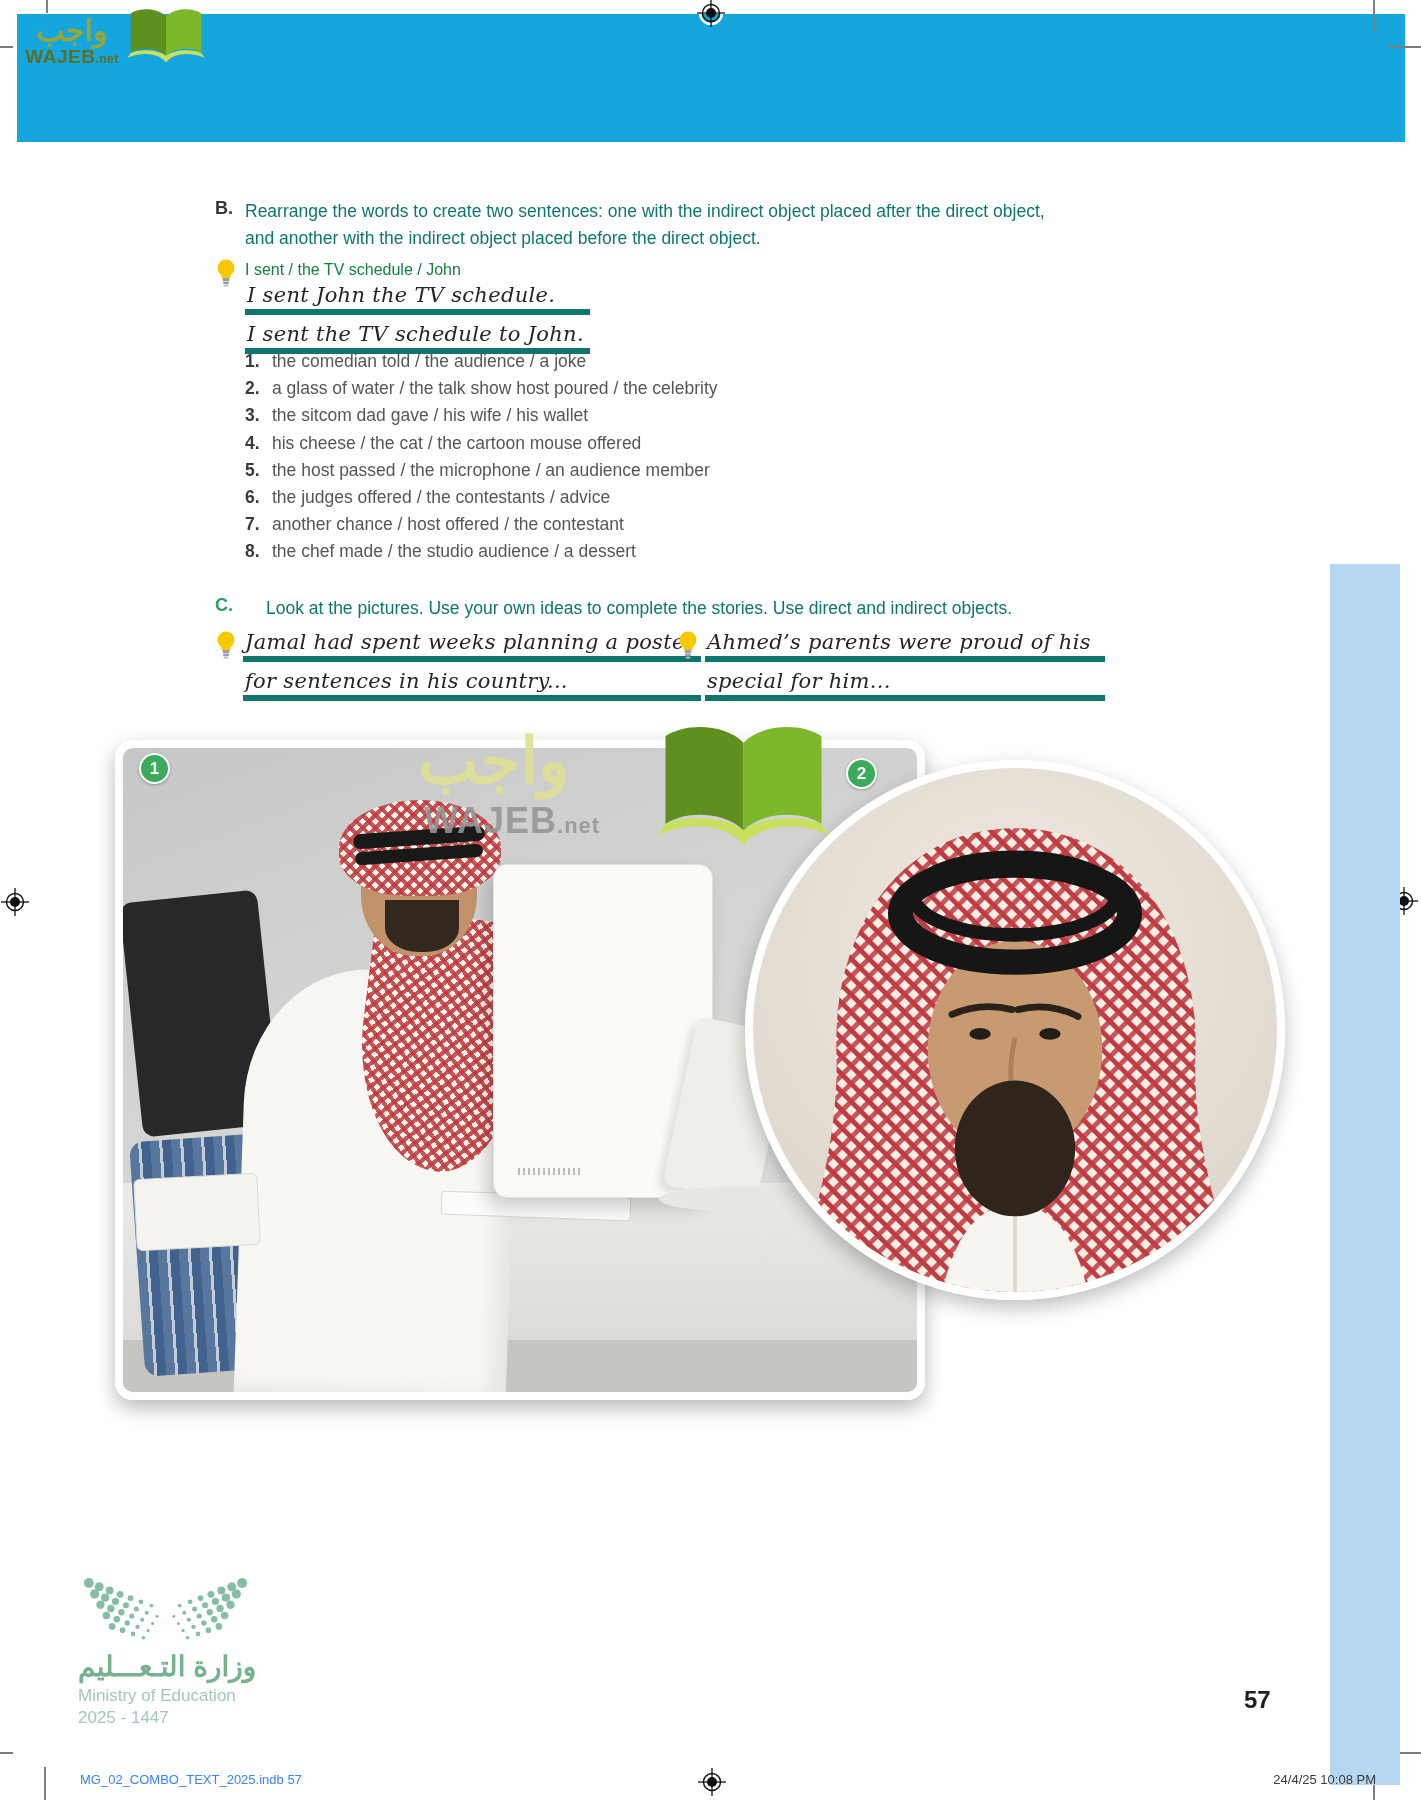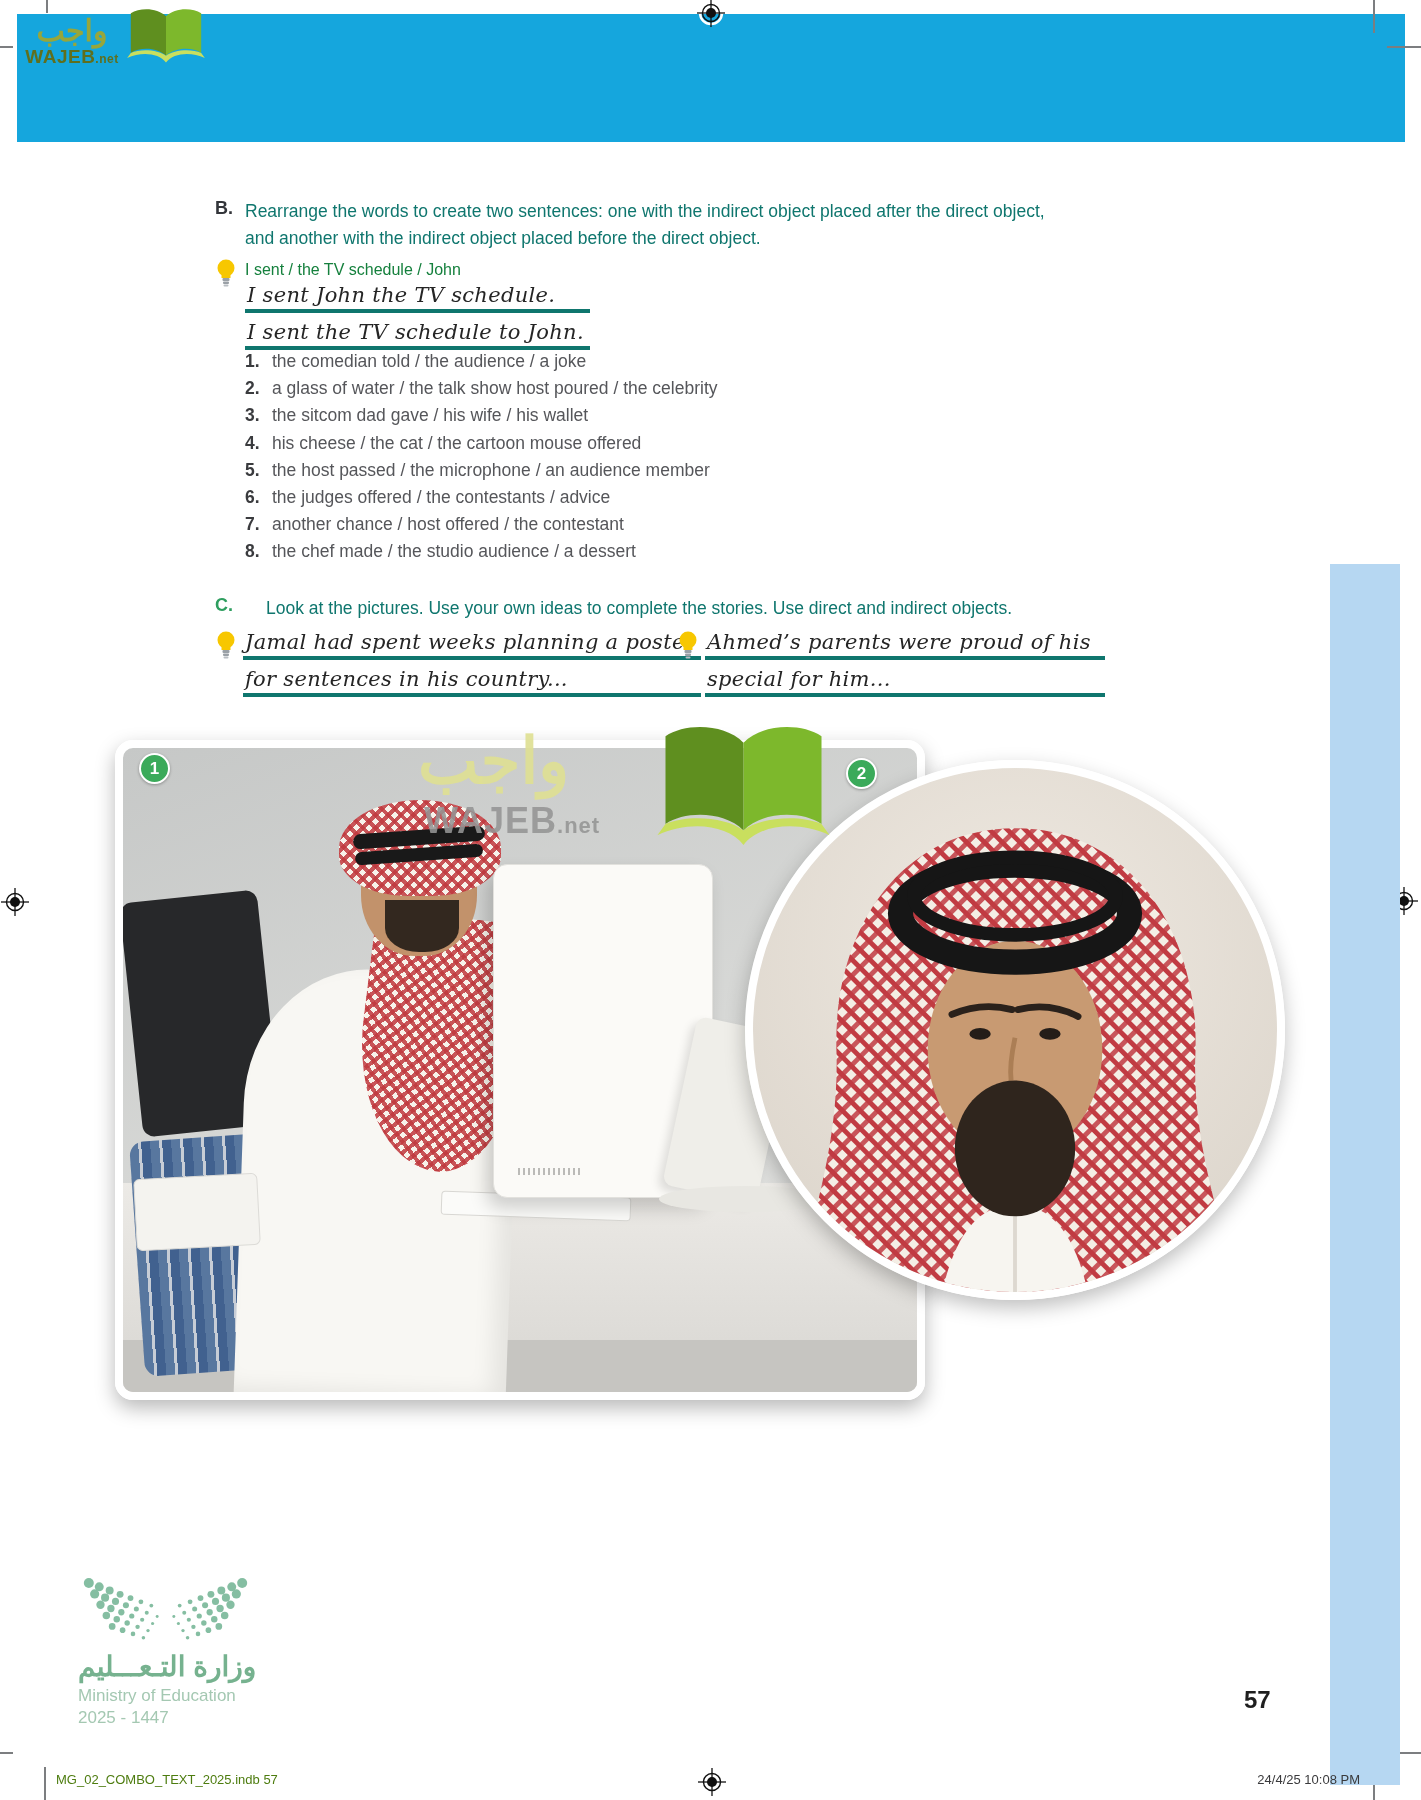--- a/index.html
+++ b/index.html
@@ -19,21 +19,21 @@
   
   .crop{position:absolute;background:#7c7e80;}
   .reg{position:absolute;}
 
   
   .ex-label{position:absolute;font-size:18px;font-weight:bold;color:#33353a;}
   .ex-label.green{color:#2E9E5F;}
   .ex-instr{position:absolute;font-size:17.5px;line-height:27px;color:#0f766e;}
   .prompt{position:absolute;font-size:16px;color:#15803d;}
   .hand{font-family:"DejaVu Serif",serif;font-style:italic;font-size:21px;color:#252525;letter-spacing:.3px;}
-  .hand-line{display:block;border-bottom:4px solid #0f766e;padding:0 6px 2px 2px;margin-bottom:7px;white-space:nowrap;}
+  .hand-line{display:block;border-bottom:6px solid #0f766e;padding:0 6px 2px 2px;margin-bottom:7px;white-space:nowrap;}
   .answers{position:absolute;}
   .list{position:absolute;}
   .list-row{display:flex;height:27.2px;align-items:baseline;}
   .list-num{width:27px;font-weight:bold;color:#3a3b3e;font-size:17.5px;flex:none;}
   .list-text{font-size:17.5px;color:#55565a;white-space:nowrap;}
   .bulb{position:absolute;}
 
   
   .photo1{position:absolute;left:115px;top:740px;width:794px;height:644px;border:8px solid #fff;
           border-radius:18px;box-shadow:0 8px 20px rgba(0,0,0,.28);overflow:hidden;
@@ -85,22 +85,22 @@
 
   
   .ministry{position:absolute;left:78px;top:1572px;width:230px;}
   .ministry-ar{position:absolute;left:0;top:78px;width:185px;font-size:28px;font-weight:bold;color:#76B28F;
                direction:rtl;text-align:left;white-space:nowrap;}
   .ministry-en{position:absolute;left:0;top:114px;font-size:17px;color:#A4C8B2;}
   .ministry-yr{position:absolute;left:0;top:136px;font-size:17px;color:#A4C8B2;}
 
   .page-num{position:absolute;left:1244px;top:1686px;font-size:24px;font-weight:bold;color:#1f1f1f;}
 
-  .footer-left{position:absolute;left:56px;top:1772px;font-size:13px;color:#4d7c0f;}
-  .footer-right{position:absolute;right:61px;top:1772px;font-size:13px;color:#3a3a3c;z-index:5;}
+  .footer-left{position:absolute;left:80px;top:1772px;font-size:13px;color:#3b82f6;}
+  .footer-right{position:absolute;right:45px;top:1772px;font-size:13px;color:#3a3a3c;z-index:5;}
 </style>
 </head>
 <body>
 
 <div class="page">
 
   <div class="header-bar"></div>
   <div class="wajeb-logo">
     <div class="wajeb-ar">واجب</div>
     <div class="wajeb-en"><span>WAJEB</span><span class="tld">.net</span></div>

